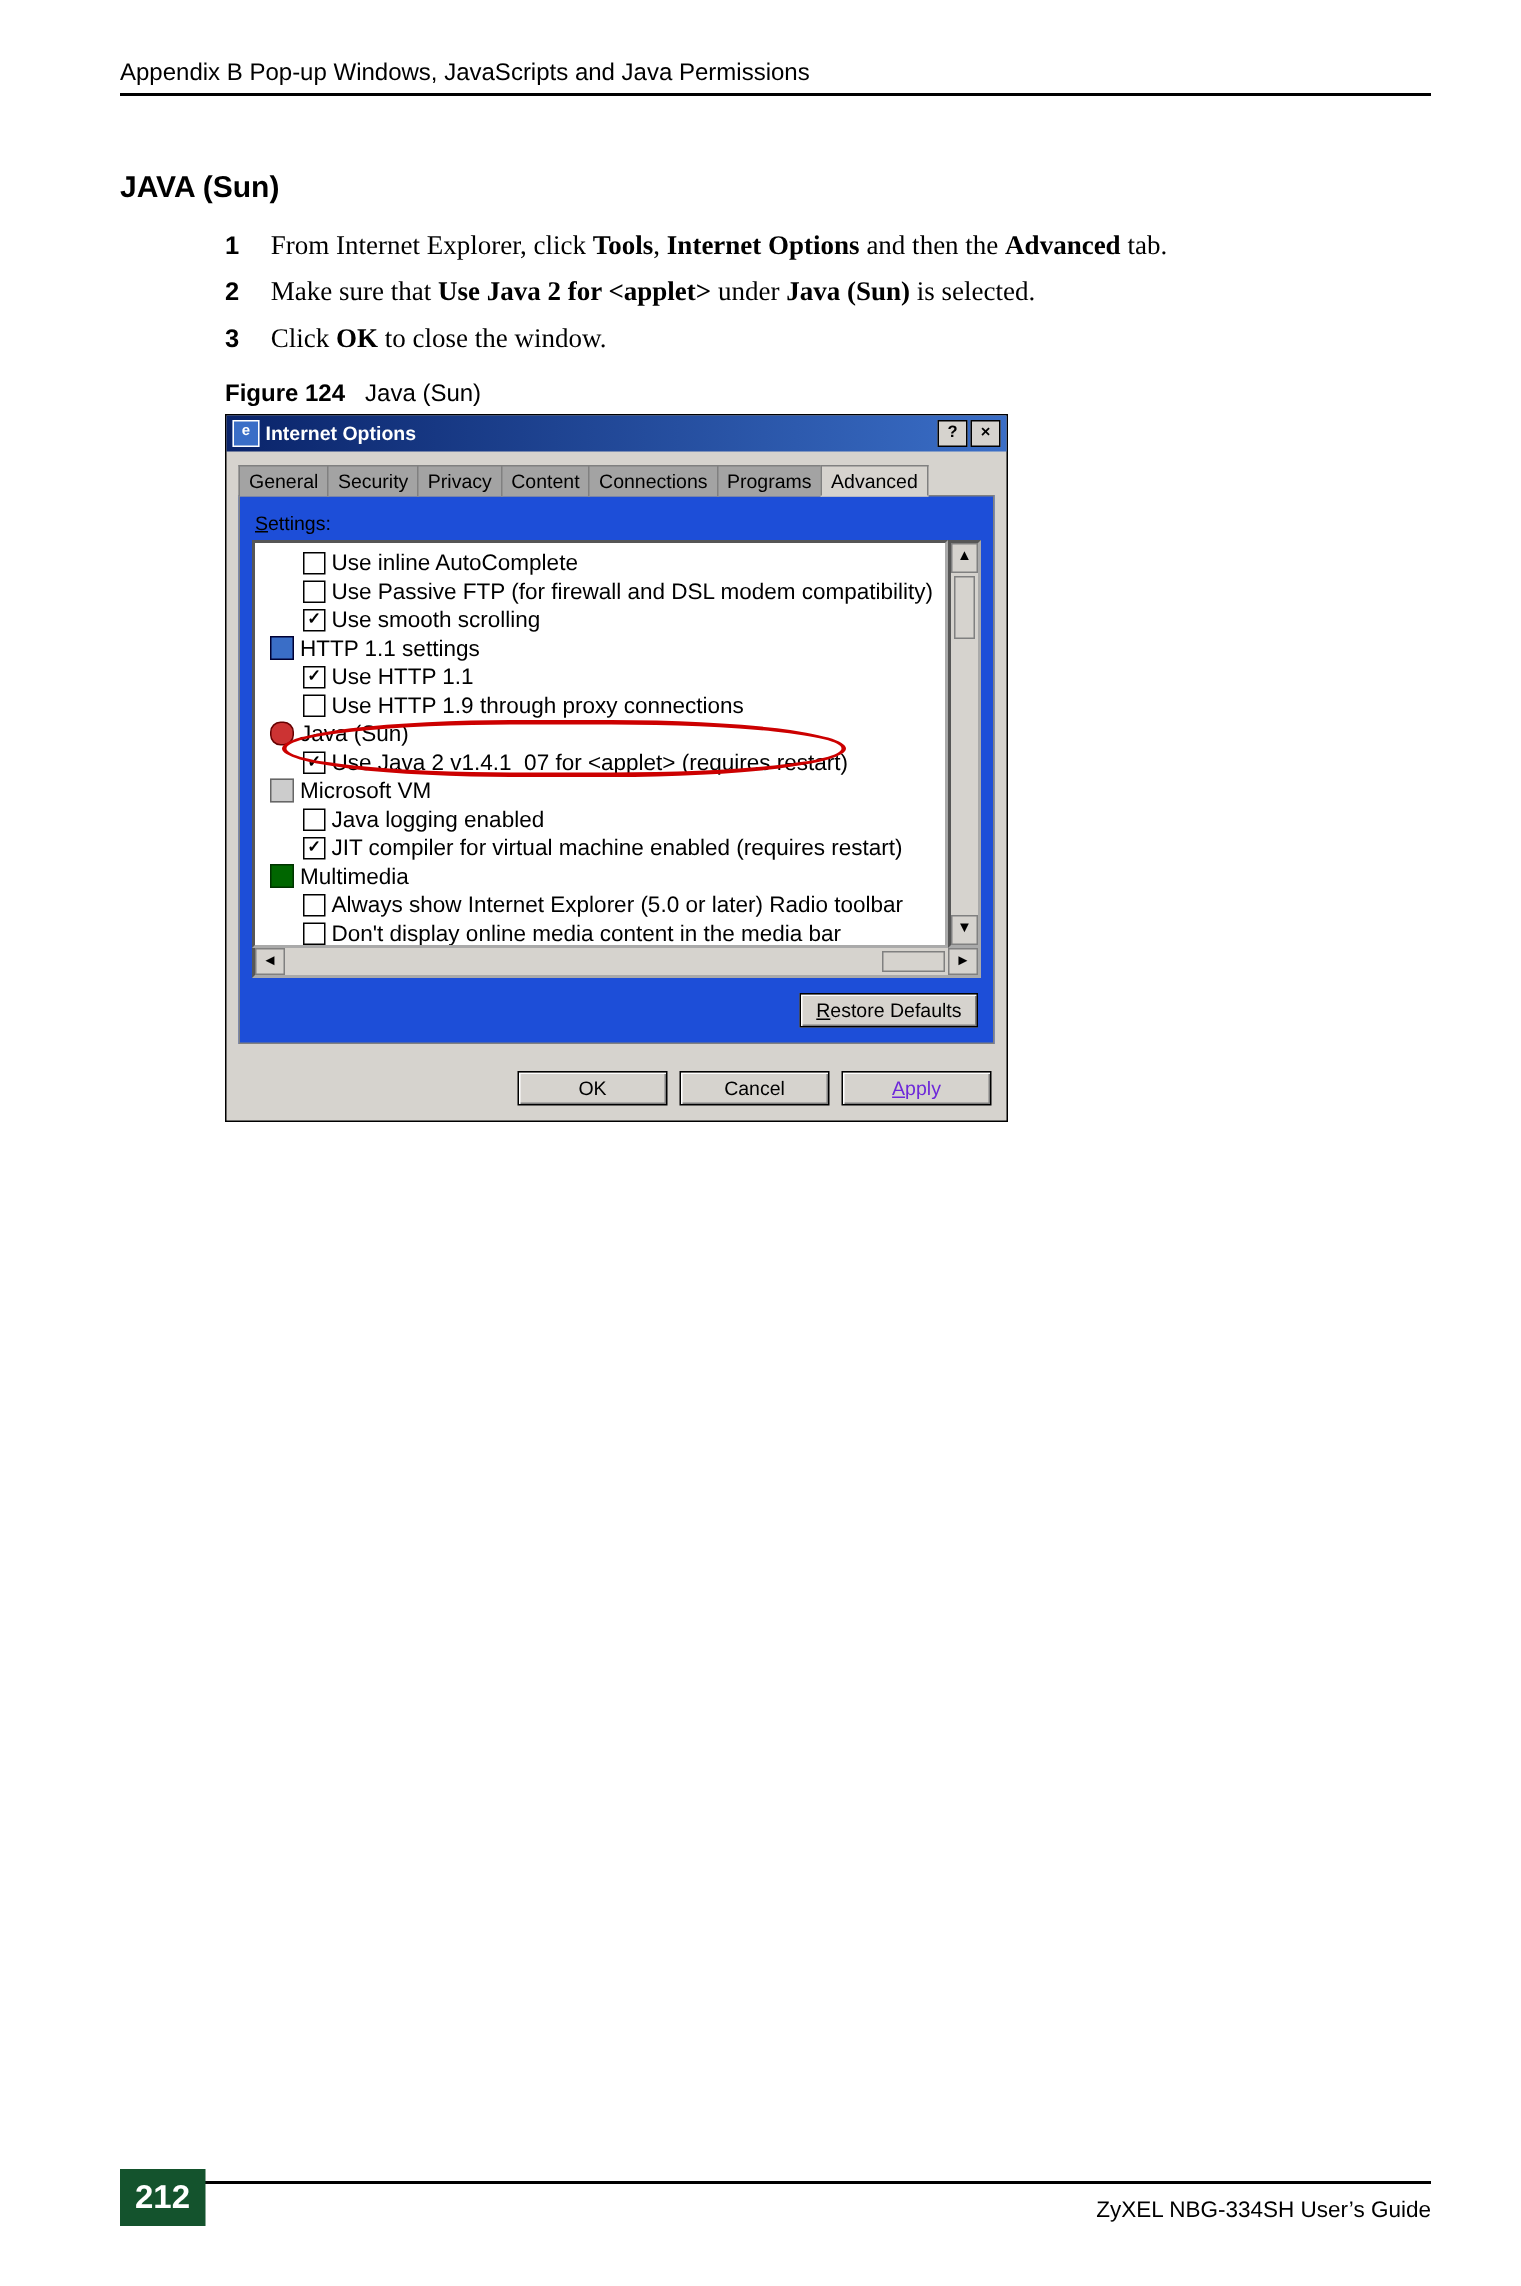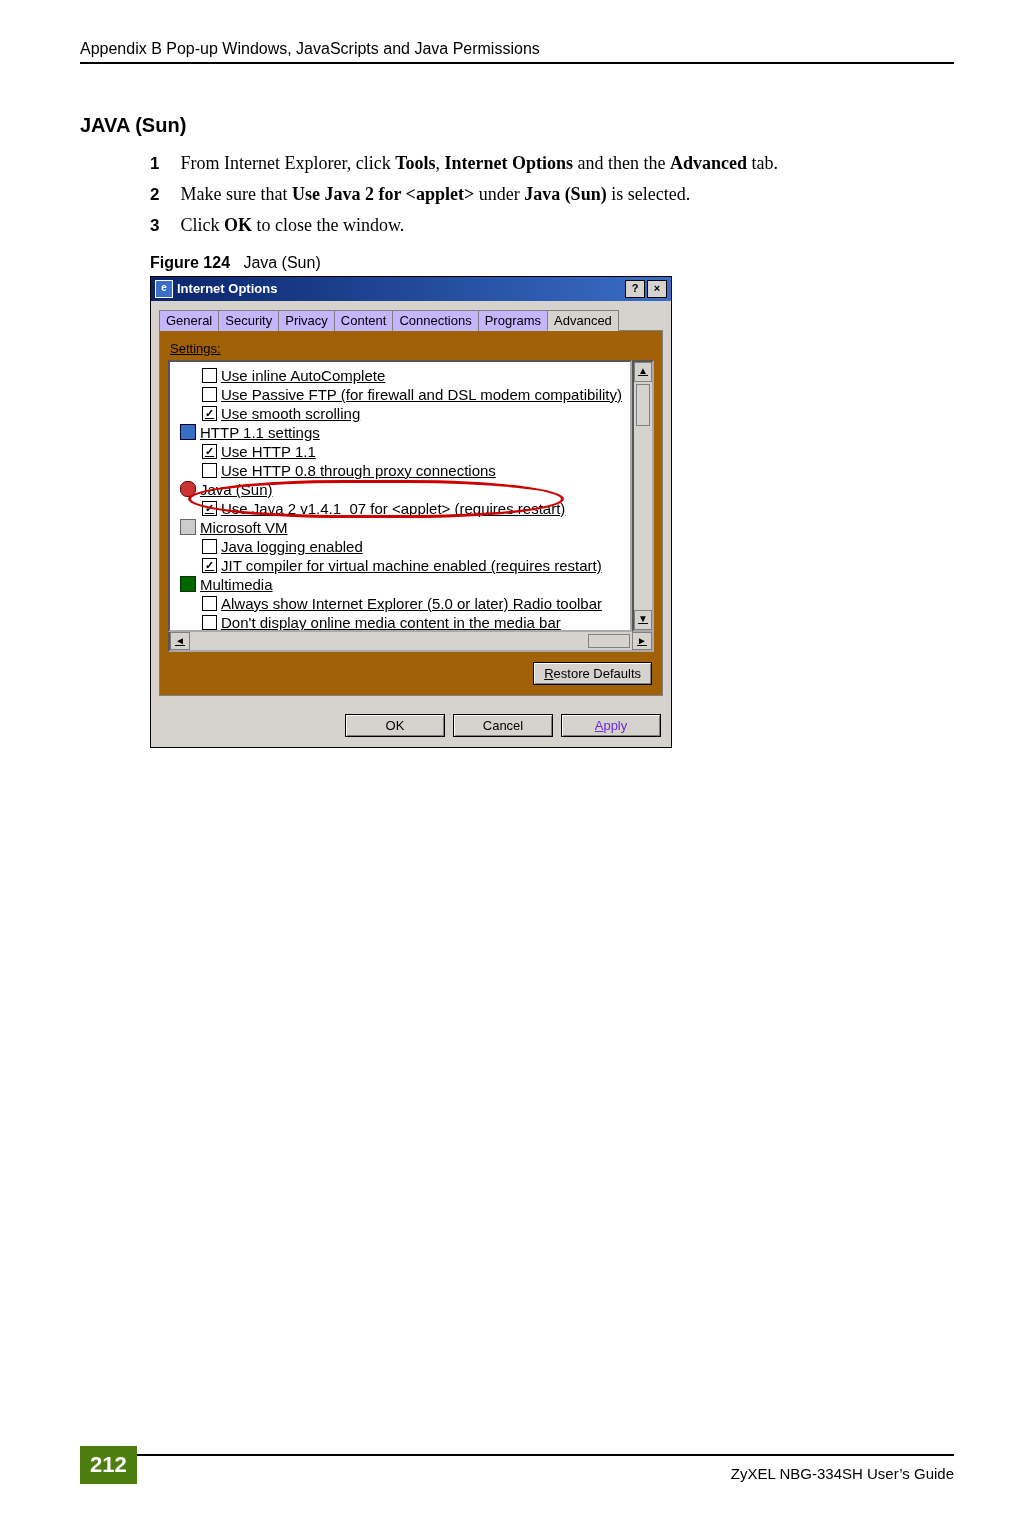--- a/index.html
+++ b/index.html
@@ -82,35 +82,34 @@
   .tb-btn {
     width:18px; height:16px; background:#d6d3ce;
     border:1px solid #000; color:#000; font-size:11px;
     font-weight:bold; text-align:center; line-height:14px;
   }
   .tabs-row {
     display:flex; gap:0; padding:8px 8px 0 8px;
     font-size:13px;
   }
   .tab {
-    background:#c4b5fd;
+    background:#a3a3a3;
     border:1px solid #808080;
     border-bottom:none;
     padding:2px 6px;
     margin-right:-1px;
     position:relative;
     top:1px;
   }
   .tab.active { background:#d6d3ce; border-bottom:1px solid #d6d3ce; z-index:2; }
   .tab-body {
     margin:0 8px 8px 8px;
     border:1px solid #808080;
-    background:#a16207;
+    background:#1d4ed8;
     padding:8px;
-    text-decoration:underline;
   }
   .settings-label { margin:2px 0 4px 2px; }
   .listbox-wrap { display:flex; }
   .listbox {
     flex:1;
     background:#fff;
     border:2px inset #aaa;
     height:260px;
     overflow:hidden;
     padding:4px 2px;
@@ -171,21 +170,21 @@
   .win-btn.disabled { color:#6d28d9; }
   .ul-accel { text-decoration:underline; }
 
   .footer {
     position:absolute;
     left:0; right:0; bottom:40px;
     padding:0 60px 0 80px;
   }
   .footer-line { border-top:2px solid #000; display:flex; align-items:center; padding-top:6px; }
   .page-box {
-    background:#4d7c0f; color:#fff; font-family:Arial,sans-serif;
+    background:#14532d; color:#fff; font-family:Arial,sans-serif;
     font-weight:bold; font-size:22px; padding:6px 10px; margin-top:-16px;
   }
   .footer-text {
     margin-left:auto;
     font-family:Arial,sans-serif; font-size:15px;
   }
 </style>
 </head>
 <body>
 
@@ -259,21 +258,21 @@
             <div class="tree-item indent0">
               <span class="node-icon ie"></span>
               <span>HTTP 1.1 settings</span>
             </div>
             <div class="tree-item indent1">
               <span class="cb checked"></span>
               <span>Use HTTP 1.1</span>
             </div>
             <div class="tree-item indent1">
               <span class="cb"></span>
-              <span>Use HTTP 0.8 through proxy connections</span>
+              <span>Use HTTP 1.9 through proxy connections</span>
             </div>
             <div class="tree-item indent0">
               <span class="node-icon java"></span>
               <span>Java (Sun)</span>
             </div>
             <div class="tree-item indent1">
               <span class="cb checked"></span>
               <span>Use Java 2 v1.4.1_07 for &lt;applet&gt; (requires restart)</span>
             </div>
             <div class="tree-item indent0">

